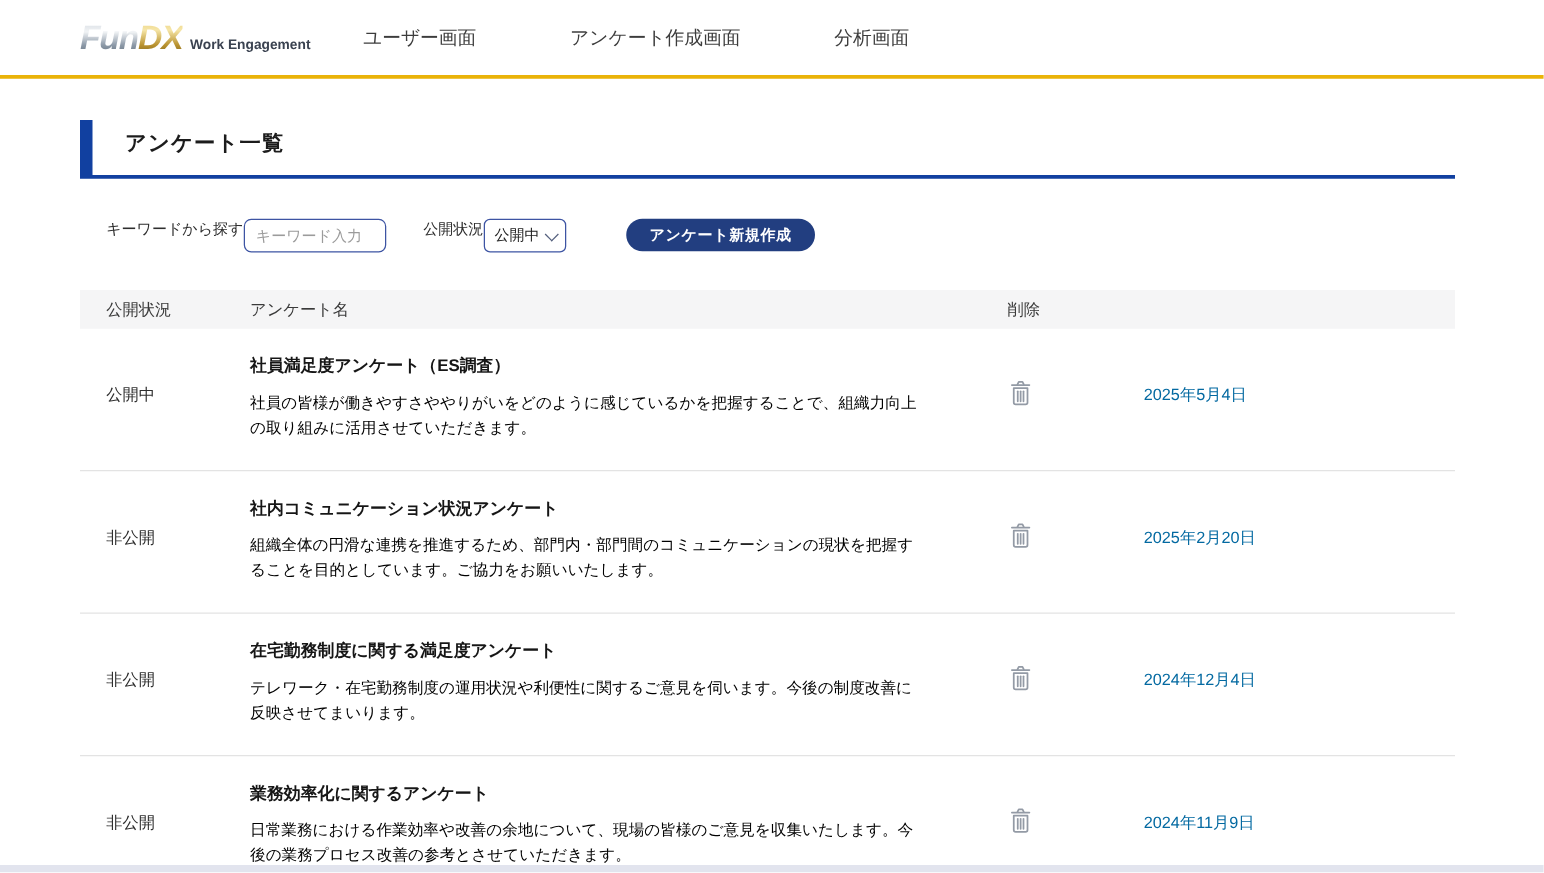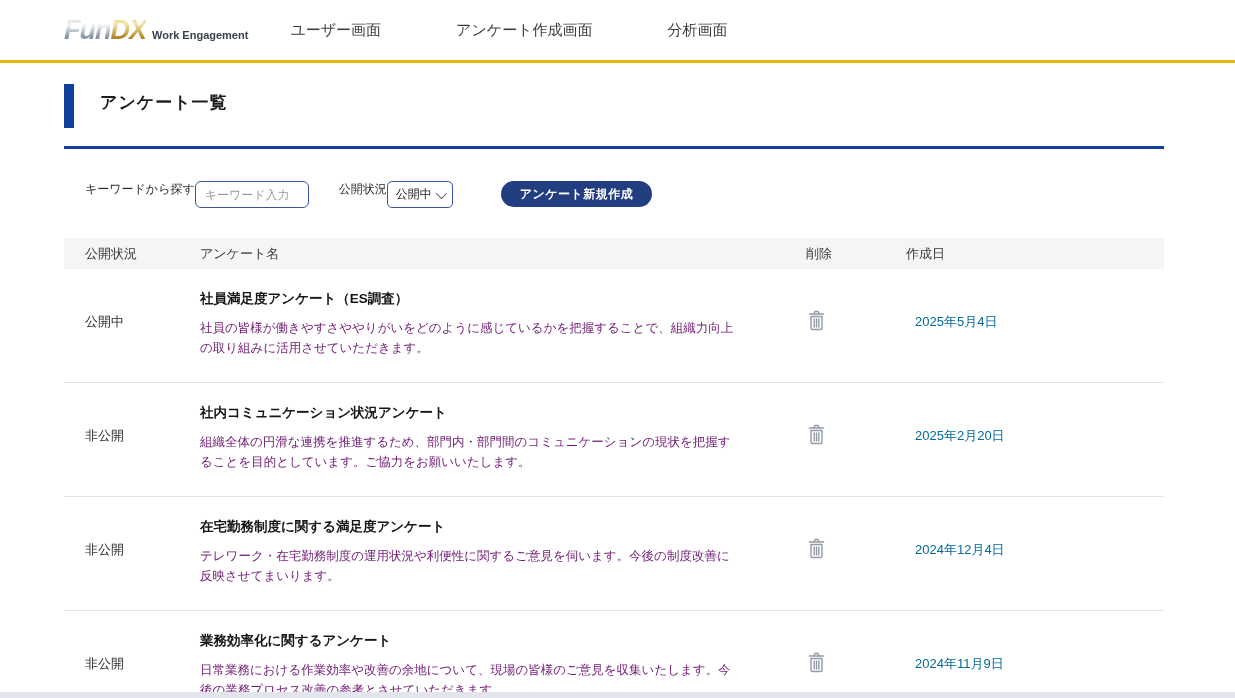--- a/index.html
+++ b/index.html
@@ -40,21 +40,21 @@
   .main-nav { display: flex; margin-left: 42px; }
   .nav-item {
     font-size: 15px; color: #3c3c3c; cursor: pointer;
     margin-right: 75px; white-space: nowrap;
   }
 
   
   .content { margin: 0 71px 0 64px; }
 
   
-  .title-block { margin-top: 28px; border-bottom: 3px solid #1140a0; padding-bottom: 32px; position: relative; }
+  .title-block { margin-top: 40px; border-bottom: 3px solid #1140a0; padding-bottom: 14px; position: relative; }
   .title-inner { display: flex; align-items: center; }
   .title-bar { width: 10px; height: 44px; background: #1140a0; margin-top: -8px; margin-bottom: -14px; }
   .page-title { font-size: 17px; color: #1c1c1c; margin-left: 26px; letter-spacing: 1px; }
 
   
   .filters { display: flex; align-items: flex-end; margin-top: 32px; padding-left: 21px; }
   .filter-group { display: flex; }
   .filter-label { font-size: 12px; color: #2e2e2e; margin-bottom: 10px; }
   .keyword-input {
     width: 114px; height: 27px;
@@ -94,21 +94,21 @@
   .th-name { padding-left: 0; }
   .th-delete { padding-left: 14px; }
   .th-created { padding-left: 14px; }
   .t-row {
     border-bottom: 1px solid #e3e3e3;
     padding: 21px 0 24px 0;
   }
   .cell-status { padding-left: 21px; font-size: 13px; color: #2e2e2e; padding-top: 23px; }
   .cell-name { padding-right: 56px; }
   .row-title { font-size: 13.5px; font-weight: 700; color: #161616; margin-bottom: 10px; }
-  .row-desc { font-size: 12.5px; color: #701a75; line-height: 1.6; }
+  .row-desc { font-size: 12.5px; color: #000000; line-height: 1.6; }
   .cell-delete { padding-left: 13px; padding-top: 18px; }
   .trash-btn { background: none; border: none; cursor: pointer; padding: 2px; }
   .cell-created { padding-left: 23px; font-size: 13px; color: #0369a1; padding-top: 23px; }
 
   
   .footer-bar {
     position: absolute; left: 0; bottom: 0;
     width: 100%; height: 6px; background: #e2e4ee;
   }
 </style>
@@ -151,21 +151,20 @@
       </div>
     </div>
     <button class="create-btn">アンケート新規作成</button>
   </div>
 
   <div class="survey-table">
     <div class="t-grid t-head">
       <div class="th">公開状況</div>
       <div class="th th-name">アンケート名</div>
       <div class="th th-delete">削除</div>
-      <div class="th th-created">作成日</div>
     </div>
     <div id="table-body">
   <div class="t-grid t-row">
     <div class="cell-status">公開中</div>
     <div class="cell-name">
       <div class="row-title">社員満足度アンケート（ES調査）</div>
       <div class="row-desc">社員の皆様が働きやすさややりがいをどのように感じているかを把握することで、組織力向上の取り組みに活用させていただきます。</div>
     </div>
     <div class="cell-delete">
       <button class="trash-btn" aria-label="delete">

